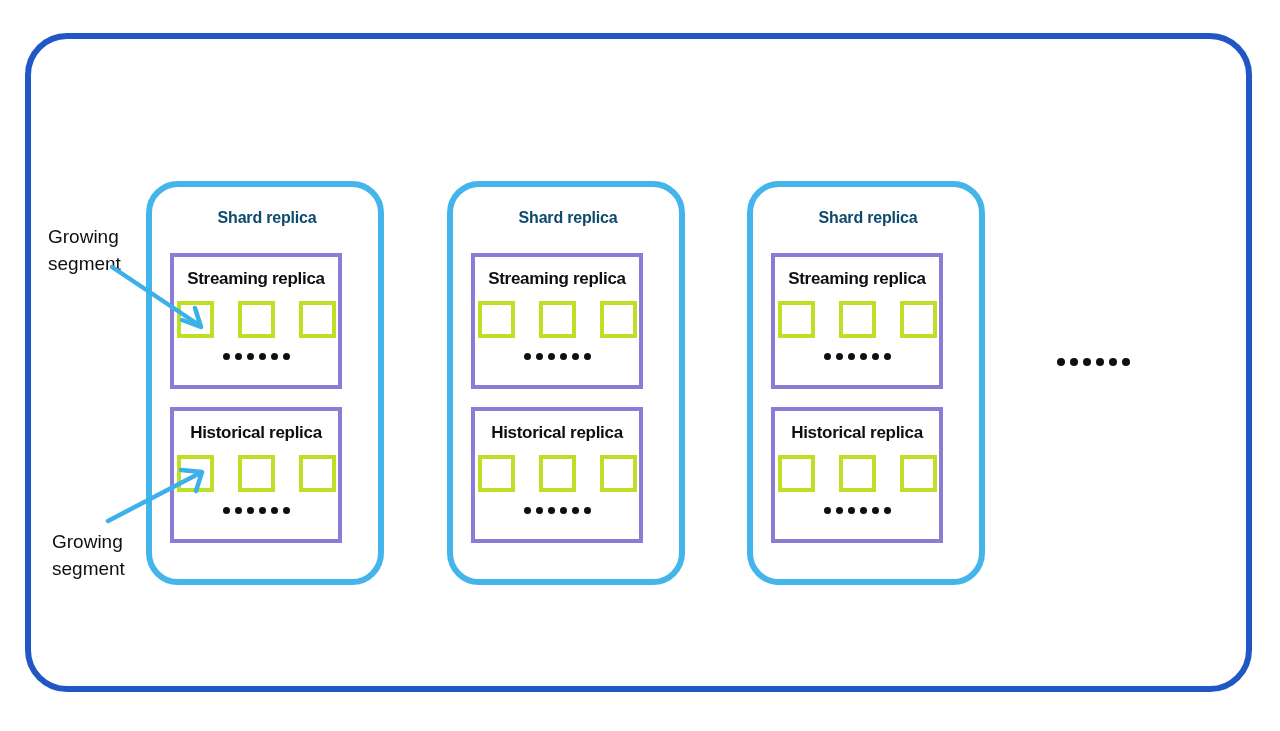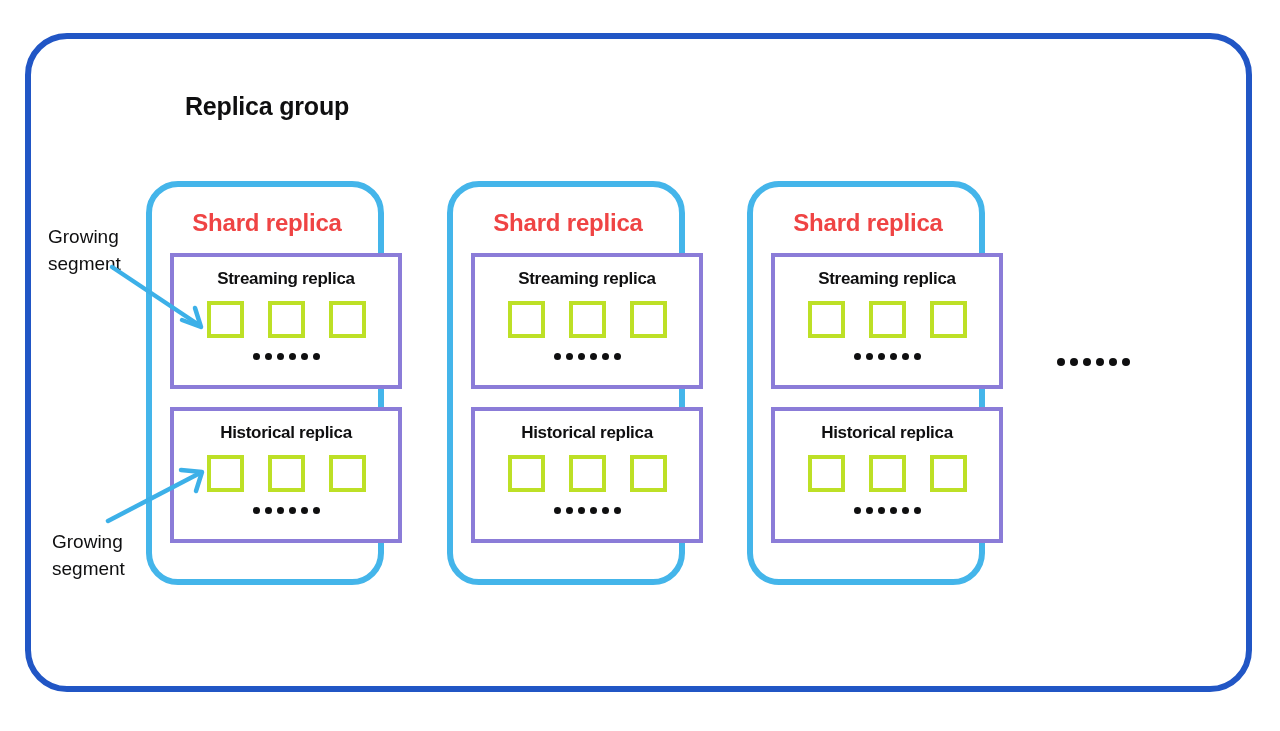--- a/index.html
+++ b/index.html
@@ -60,31 +60,31 @@
   .shard-1 { left: 146px; }
   .shard-2 { left: 447px; }
   .shard-3 { left: 747px; }
 
   .shard-title {
     position: absolute;
     top: 22px;
     left: 4px;
     right: 0;
     text-align: center;
-    font-size: 24px;
+    font-size: 16px;
     font-weight: bold;
-    color: #ef4444;
+    color: #0c4a6e;
     letter-spacing: -0.2px;
   }
 
   
   .replica-box {
     position: absolute;
     left: 18px;
-    width: 232px;
+    width: 172px;
     height: 136px;
     box-sizing: border-box;
     border: 4px solid #8b7cd8;
     background: #ffffff;
   }
   .replica-box.streaming  { top: 66px; }
   .replica-box.historical { top: 220px; }
 
   .replica-title {
     position: absolute;
@@ -175,21 +175,20 @@
     pointer-events: none;
   }
 </style>
 </head>
 <body>
 
 <div id="canvas">
 
   <div class="replica-group-frame"></div>
 
-  <div class="group-title">Replica group</div>
 
   <div class="shard shard-1">
     <div class="shard-title">Shard replica</div>
 
     <div class="replica-box streaming">
       <div class="replica-title">Streaming replica</div>
       <div class="segments">
         <div class="segment"></div>
         <div class="segment"></div>
         <div class="segment"></div>

